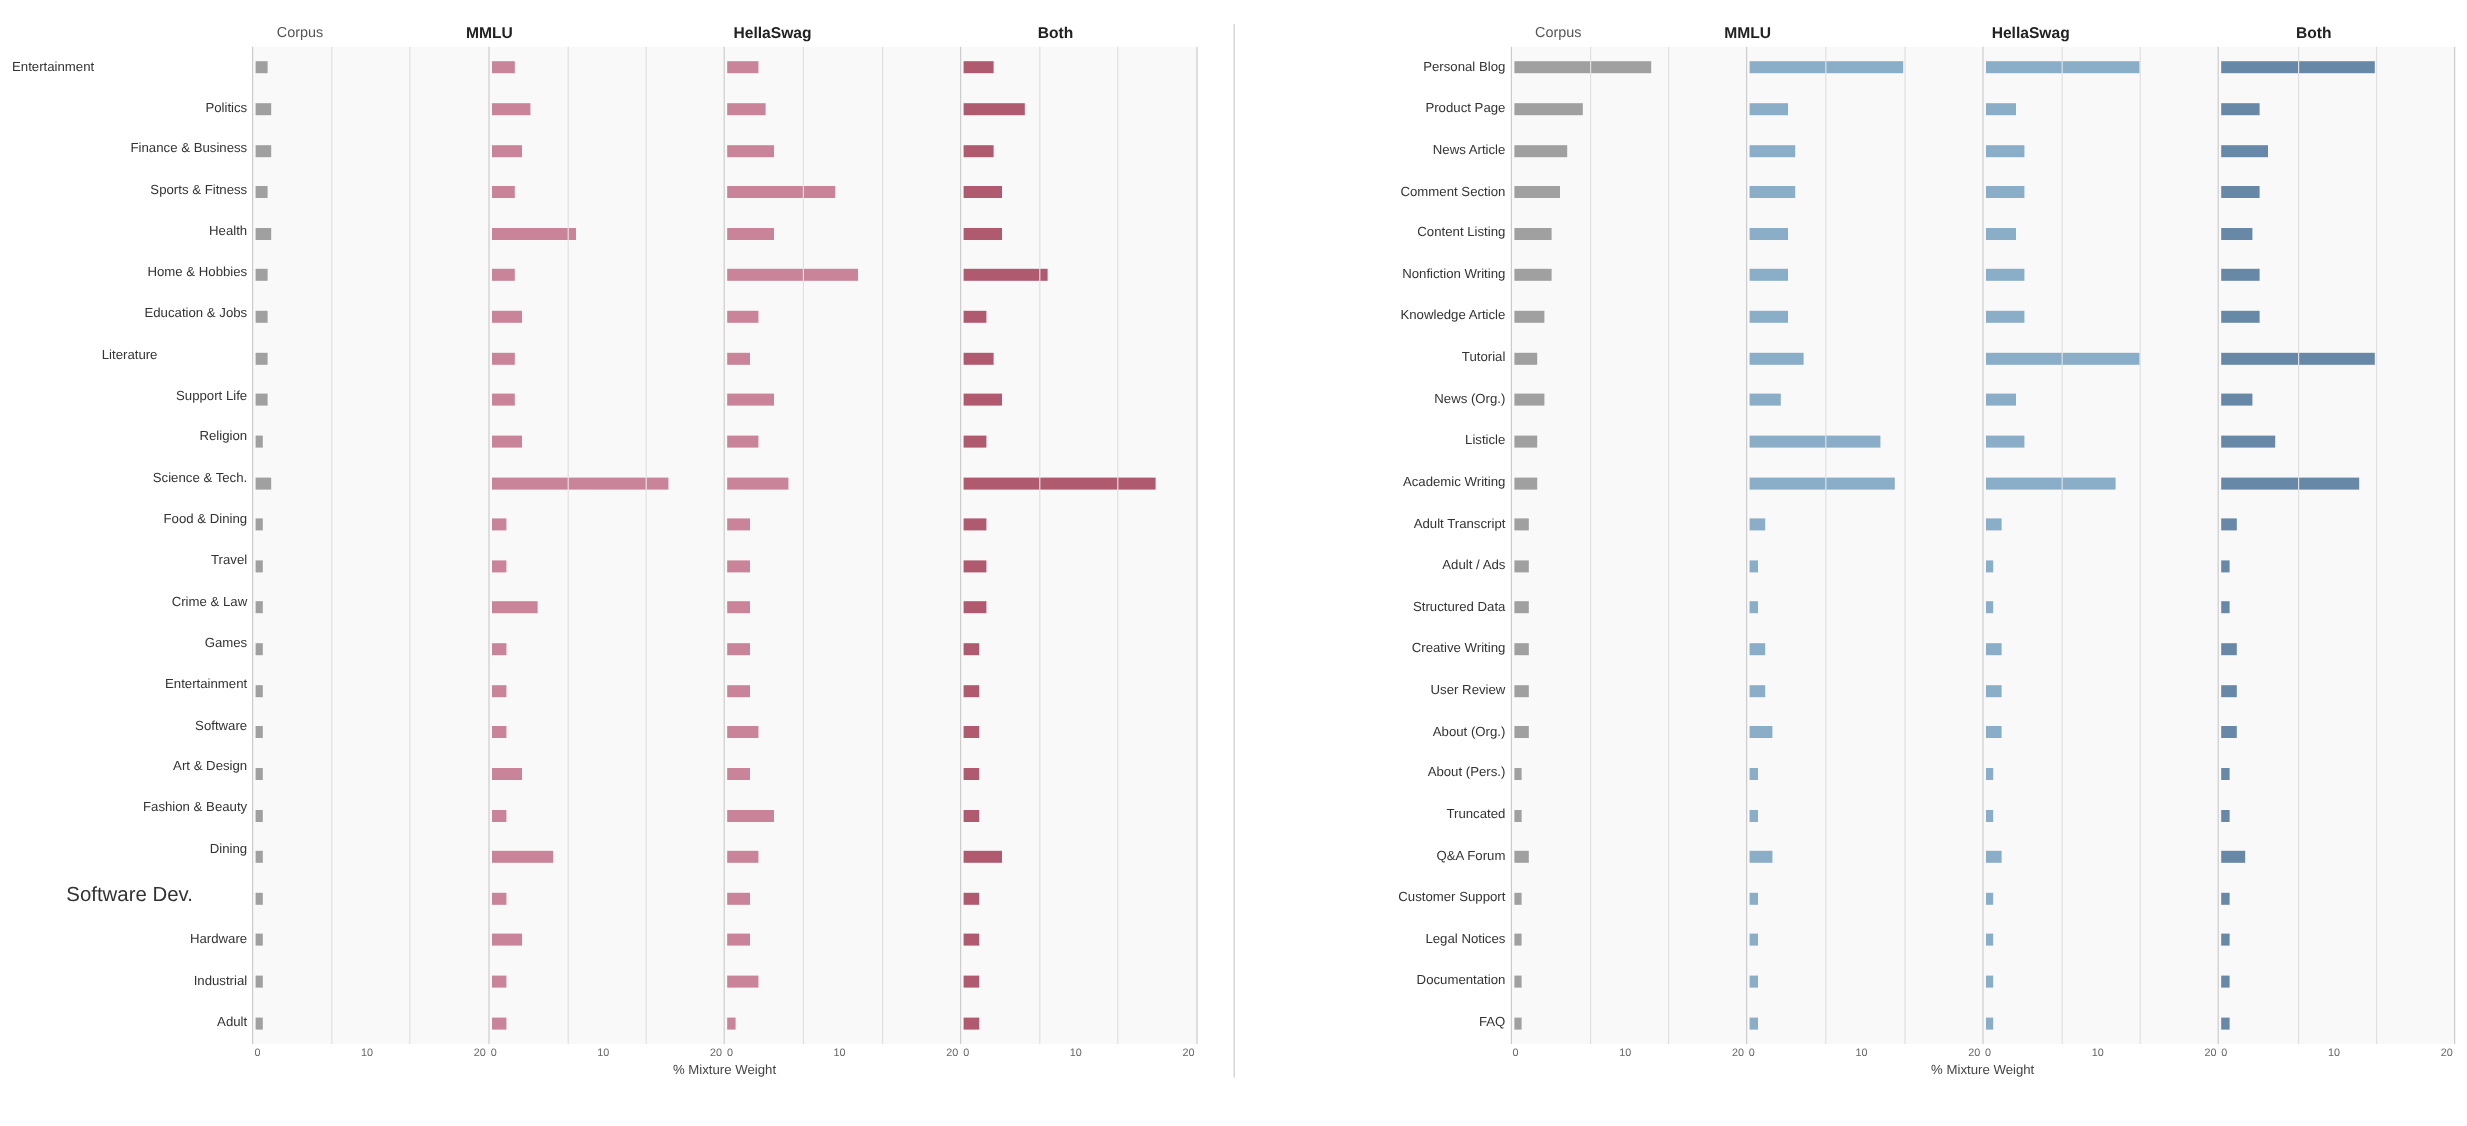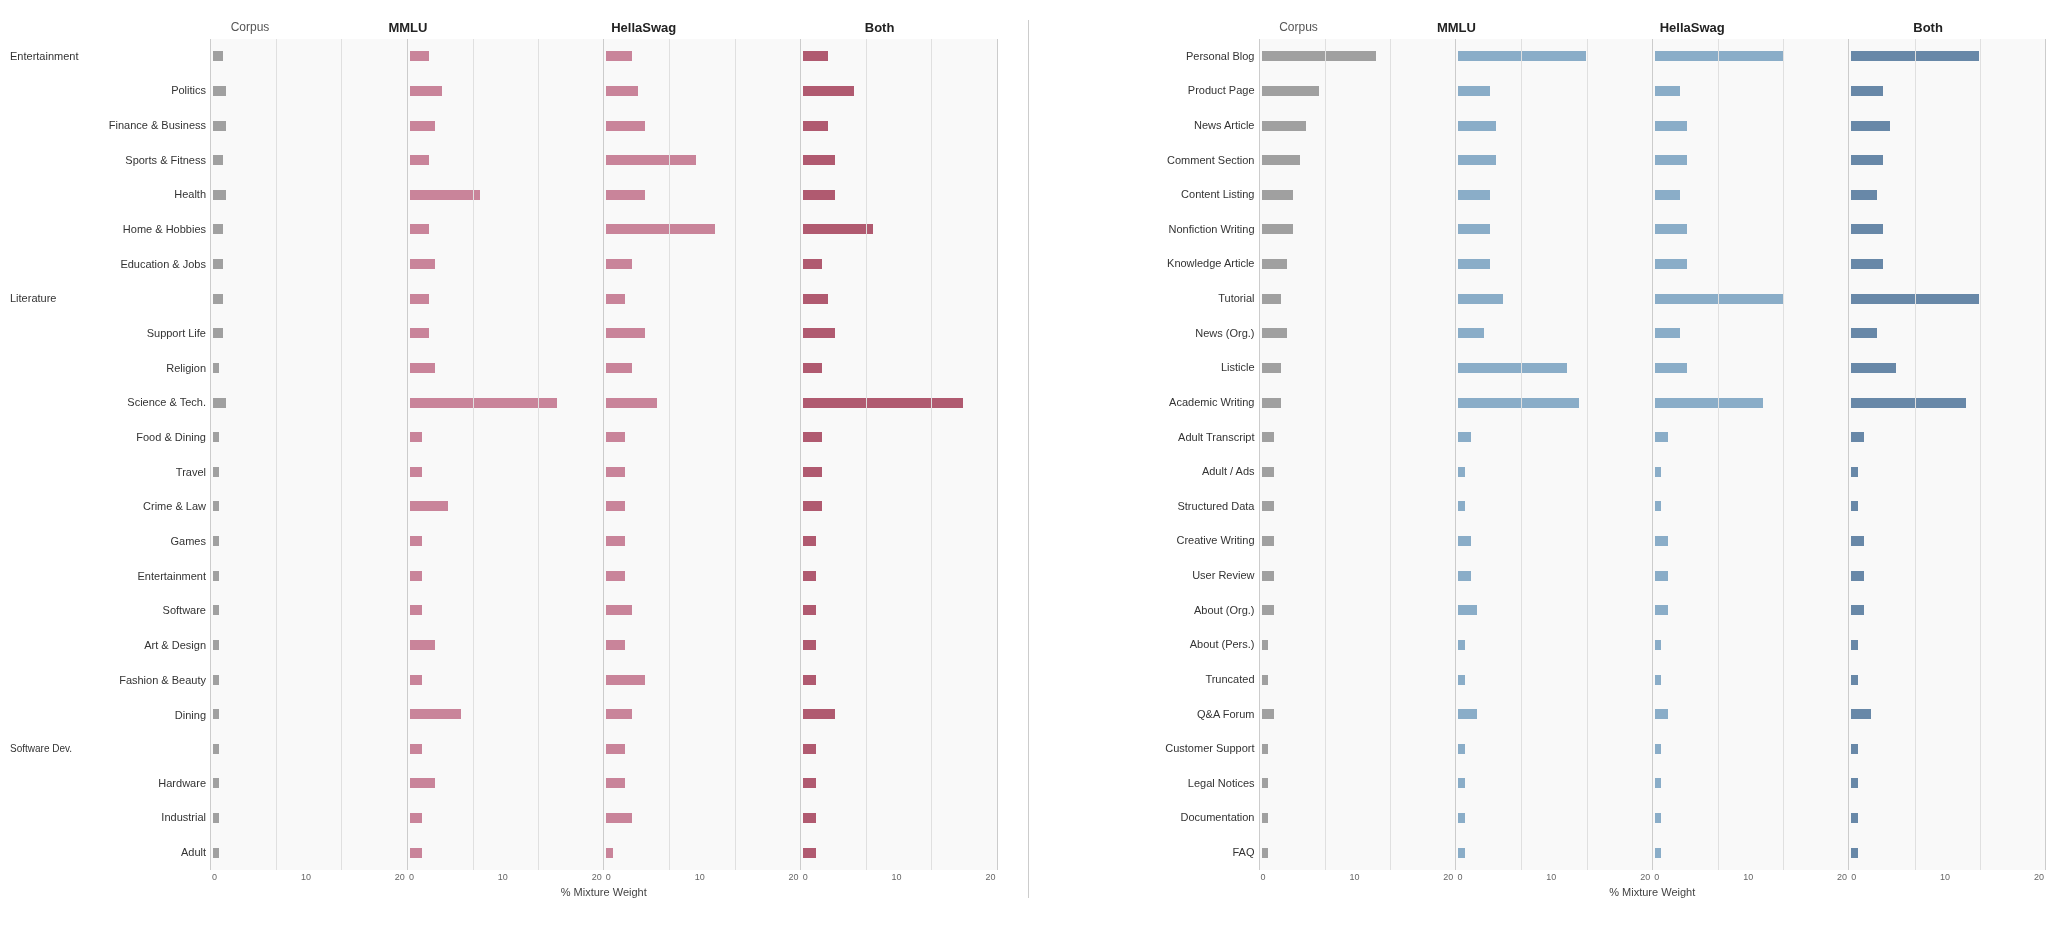--- a/index.html
+++ b/index.html
@@ -46,34 +46,34 @@
       </div>
       <div style="display: flex; flex-direction: row; flex: 1 1 0%; min-height: 0px;">
         <div style="width: 200px; display: flex; flex-direction: column; justify-content: space-around; padding-right: 4px;">
           <div style="text-align: left; font-size: 11px; color: rgb(51, 51, 51); line-height: 1.2; white-space: nowrap;">Entertainment</div>
           <div style="text-align: right; font-size: 11px; color: rgb(51, 51, 51); line-height: 1.2; white-space: nowrap;">Politics</div>
           <div style="text-align: right; font-size: 11px; color: rgb(51, 51, 51); line-height: 1.2; white-space: nowrap;">Finance &amp; Business</div>
           <div style="text-align: right; font-size: 11px; color: rgb(51, 51, 51); line-height: 1.2; white-space: nowrap;">Sports &amp; Fitness</div>
           <div style="text-align: right; font-size: 11px; color: rgb(51, 51, 51); line-height: 1.2; white-space: nowrap;">Health</div>
           <div style="text-align: right; font-size: 11px; color: rgb(51, 51, 51); line-height: 1.2; white-space: nowrap;">Home &amp; Hobbies</div>
           <div style="text-align: right; font-size: 11px; color: rgb(51, 51, 51); line-height: 1.2; white-space: nowrap;">Education &amp; Jobs</div>
-          <div style="text-align: left; font-size: 11px; color: rgb(51, 51, 51); line-height: 1.2; white-space: nowrap;">Literature</div>
+          <div style="text-align: center; font-size: 11px; color: rgb(51, 51, 51); line-height: 1.2; white-space: nowrap;">Literature</div>
           <div style="text-align: right; font-size: 11px; color: rgb(51, 51, 51); line-height: 1.2; white-space: nowrap;">Support Life</div>
           <div style="text-align: right; font-size: 11px; color: rgb(51, 51, 51); line-height: 1.2; white-space: nowrap;">Religion</div>
           <div style="text-align: right; font-size: 11px; color: rgb(51, 51, 51); line-height: 1.2; white-space: nowrap;">Science &amp; Tech.</div>
           <div style="text-align: right; font-size: 11px; color: rgb(51, 51, 51); line-height: 1.2; white-space: nowrap;">Food &amp; Dining</div>
           <div style="text-align: right; font-size: 11px; color: rgb(51, 51, 51); line-height: 1.2; white-space: nowrap;">Travel</div>
           <div style="text-align: right; font-size: 11px; color: rgb(51, 51, 51); line-height: 1.2; white-space: nowrap;">Crime &amp; Law</div>
           <div style="text-align: right; font-size: 11px; color: rgb(51, 51, 51); line-height: 1.2; white-space: nowrap;">Games</div>
           <div style="text-align: right; font-size: 11px; color: rgb(51, 51, 51); line-height: 1.2; white-space: nowrap;">Entertainment</div>
           <div style="text-align: right; font-size: 11px; color: rgb(51, 51, 51); line-height: 1.2; white-space: nowrap;">Software</div>
           <div style="text-align: right; font-size: 11px; color: rgb(51, 51, 51); line-height: 1.2; white-space: nowrap;">Art &amp; Design</div>
           <div style="text-align: right; font-size: 11px; color: rgb(51, 51, 51); line-height: 1.2; white-space: nowrap;">Fashion &amp; Beauty</div>
           <div style="text-align: right; font-size: 11px; color: rgb(51, 51, 51); line-height: 1.2; white-space: nowrap;">Dining</div>
-          <div style="text-align: left; font-size: 10px; color: rgb(51, 51, 51); line-height: 1.2; white-space: nowrap;">Software Dev.</div>
+          <div style="text-align: center; font-size: 17px; color: rgb(51, 51, 51); line-height: 1.2; white-space: nowrap;">Software Dev.</div>
           <div style="text-align: right; font-size: 11px; color: rgb(51, 51, 51); line-height: 1.2; white-space: nowrap;">Hardware</div>
           <div style="text-align: right; font-size: 11px; color: rgb(51, 51, 51); line-height: 1.2; white-space: nowrap;">Industrial</div>
           <div style="text-align: right; font-size: 11px; color: rgb(51, 51, 51); line-height: 1.2; white-space: nowrap;">Adult</div>
         </div>
         <div style="display: flex; flex-direction: row; flex: 1 1 0%; background: rgb(249, 249, 249);">
           <div style="flex: 1 1 0%; display: flex; flex-direction: column; justify-content: space-around; position: relative; border-left: 1px solid rgb(204, 204, 204); padding: 0px 2px; min-width: 0px;">
             <div style="position: absolute; inset: 0px; pointer-events: none; display: flex; flex-direction: row;">
               <div style="position: absolute; top: 0px; bottom: 0px; left: 33.3333%; width: 1px; background: rgb(224, 224, 224);"></div>
               <div style="position: absolute; top: 0px; bottom: 0px; left: 66.6667%; width: 1px; background: rgb(224, 224, 224);"></div>
             </div>

